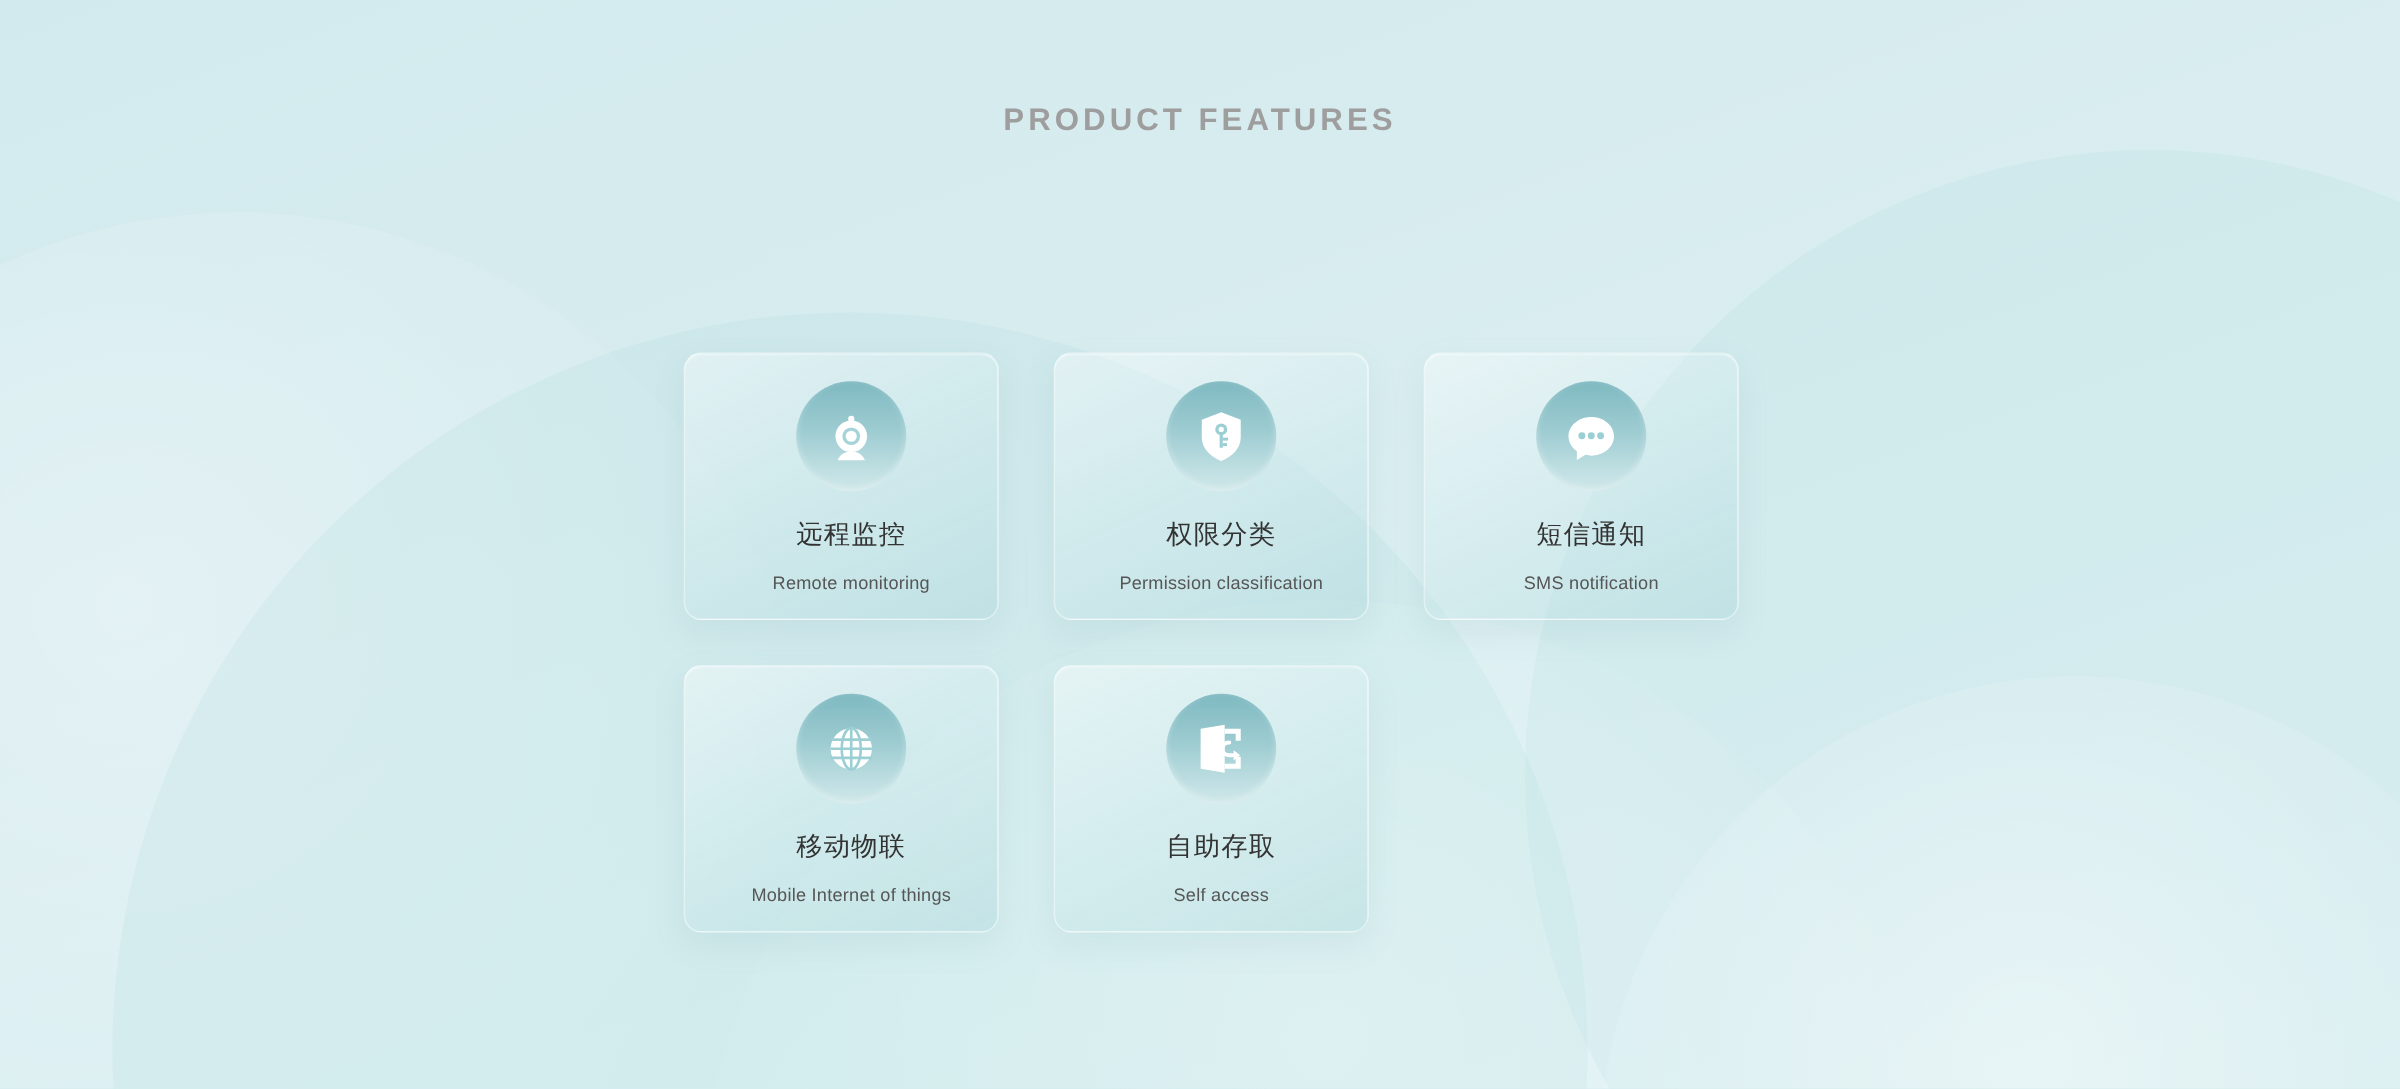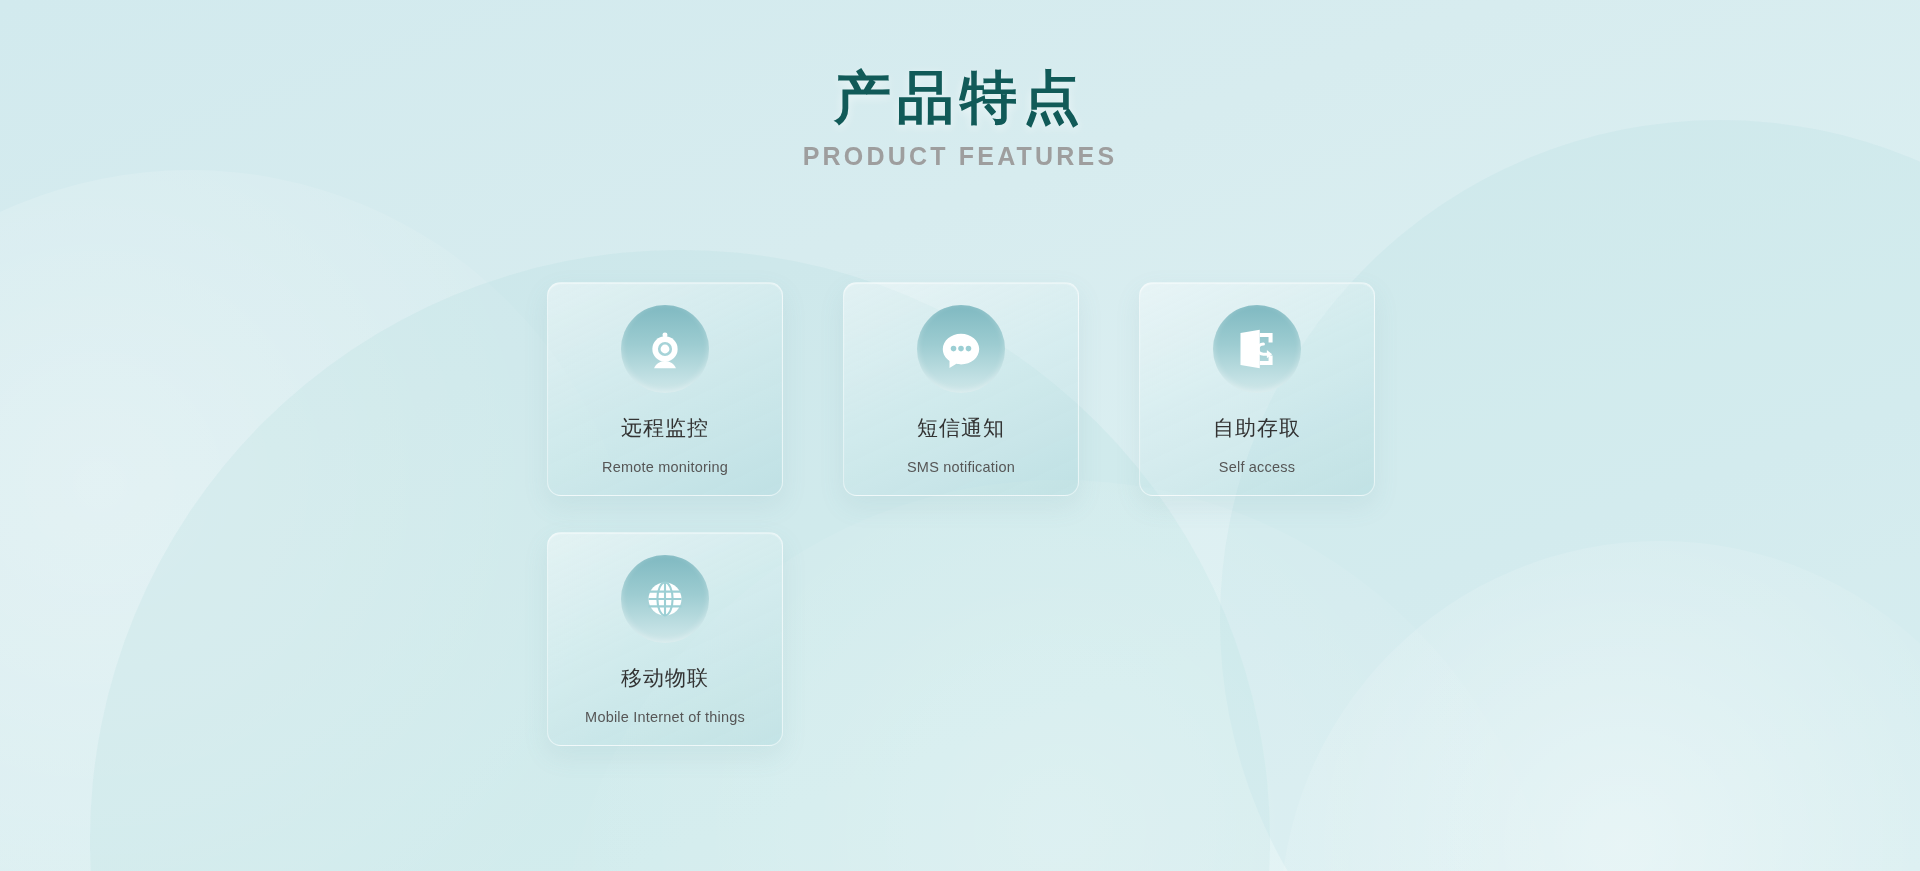--- a/index.html
+++ b/index.html
@@ -94,20 +94,21 @@
     height: 212px;
     border-radius: 14px;
     background: linear-gradient(155deg, rgba(255,255,255,0.40) 0%, rgba(214,238,240,0.33) 45%, rgba(155,205,210,0.30) 100%);
     border: 1px solid rgba(255,255,255,0.52);
     box-shadow: 0 10px 26px rgba(95,150,160,0.10),
                 inset 0 1px 1px rgba(255,255,255,0.45);
     display: flex;
     flex-direction: column;
     align-items: center;
     overflow: hidden;
+    padding-left: 16px;
   }
 
   .icon-circle {
     margin-top: 22px;
     width: 88px; height: 88px;
     border-radius: 50%;
     background: linear-gradient(180deg, #7fb9c1 0%, #9dccd1 45%, #c3e1e4 85%, #cfe7e9 100%);
     display: flex;
     align-items: center;
     justify-content: center;
@@ -136,21 +137,20 @@
 
 <div id="stage">
 
   <div class="blob" id="blob-left"></div>
   <div class="blob" id="blob-left-2"></div>
   <div class="blob" id="blob-right"></div>
   <div class="blob" id="blob-right-2"></div>
   <div class="blob" id="blob-center"></div>
 
   <div id="header">
-    <div id="page-title">产品特点</div>
     <div id="page-subtitle">PRODUCT FEATURES</div>
   </div>
 
   <div id="features-grid">
 
     <div class="feature-card">
       <div class="icon-circle">
         <span>
           <svg width="46" height="46" viewBox="0 0 48 48" fill="#ffffff">
             <circle cx="24" cy="9.5" r="2.6"></circle>
@@ -158,51 +158,51 @@
             <circle cx="24" cy="24" r="7.4" fill="#a6d3d8"></circle>
             <circle cx="24" cy="24" r="4.6" fill="#ffffff"></circle>
             <path d="M24 36.5c-5.2 0-9.6 3.1-11.4 7.5h22.8c-1.8-4.4-6.2-7.5-11.4-7.5z"></path>
           </svg>
         </span>
       </div>
       <div class="card-title-cn">远程监控</div>
       <div class="card-title-en">Remote monitoring</div>
     </div>
 
+    <div class="feature-card">
+      <div class="icon-circle">
+        <span>
+          <svg width="44" height="44" viewBox="0 0 48 48" fill="#ffffff">
+            <path d="M24 3 L41 9.5 V25 C41 34.5 33.5 41.8 24 45.5 C14.5 41.8 7 34.5 7 25 V9.5 Z"></path>
+            <circle cx="24" cy="18" r="5.2" fill="#9ccfd4"></circle>
+            <circle cx="24" cy="18" r="2.3" fill="#ffffff"></circle>
+            <rect x="22.6" y="21" width="2.8" height="13" fill="#9ccfd4"></rect>
+            <rect x="25.4" y="25.2" width="4.6" height="2.6" fill="#9ccfd4"></rect>
+            <rect x="25.4" y="30" width="3.6" height="2.6" fill="#9ccfd4"></rect>
+          </svg>
+        </span>
+      </div>
+      <div class="card-title-cn">权限分类</div>
+      <div class="card-title-en">Permission classification</div>
+    </div>
 
 
     <div class="feature-card">
       <div class="icon-circle">
         <span>
           <svg width="46" height="46" viewBox="0 0 48 48" fill="#ffffff">
             <path d="M24 8C13.5 8 5 15.2 5 24.1c0 5 2.7 9.5 7 12.4v7.3l7.2-4.3c1.8.4 3.8.7 4.8.7 10.5 0 19-7.2 19-16.1S34.5 8 24 8z"></path>
             <circle cx="16.2" cy="23.6" r="2.9" fill="#9ccfd4"></circle>
             <circle cx="24" cy="23.6" r="2.9" fill="#9ccfd4"></circle>
             <circle cx="31.8" cy="23.6" r="2.9" fill="#9ccfd4"></circle>
           </svg>
         </span>
       </div>
       <div class="card-title-cn">短信通知</div>
       <div class="card-title-en">SMS notification</div>
-    </div>
-
-    <div class="feature-card">
-      <div class="icon-circle">
-        <span>
-          <svg width="44" height="44" viewBox="0 0 48 48">
-            <path d="M6 6.5 L27 3 V45 L6 41.5 Z" fill="#ffffff"></path>
-            <path d="M27 6.5 H41 V17 H36.6 V11 H27 Z" fill="#ffffff"></path>
-            <path d="M27 41.5 H41 V31 H36.6 V37 H27 Z" fill="#ffffff"></path>
-            <path d="M31 18.5 c-3.6 0-6 2.6-6 5.6 0 3 2.4 5.6 6 5.6 h6" fill="none" stroke="#ffffff" stroke-width="3.4" stroke-linecap="round"></path>
-            <path d="M34.8 25.2 L40.5 29.7 L34.8 34.2 Z" fill="#ffffff"></path>
-          </svg>
-        </span>
-      </div>
-      <div class="card-title-cn">自助存取</div>
-      <div class="card-title-en">Self access</div>
     </div>
 
     <div class="feature-card">
       <div class="icon-circle">
         <span>
           <svg width="44" height="44" viewBox="0 0 48 48">
             <circle cx="24" cy="24" r="18" fill="#ffffff"></circle>
             <g stroke="#9ccfd4" stroke-width="2.3" fill="none">
               <ellipse cx="24" cy="24" rx="8.3" ry="18"></ellipse>
               <line x1="6" y1="16" x2="42" y2="16"></line>
@@ -210,14 +210,30 @@
               <line x1="6" y1="32" x2="42" y2="32"></line>
               <line x1="24" y1="6" x2="24" y2="42"></line>
             </g>
           </svg>
         </span>
       </div>
       <div class="card-title-cn">移动物联</div>
       <div class="card-title-en">Mobile Internet of things</div>
     </div>
 
+    <div class="feature-card">
+      <div class="icon-circle">
+        <span>
+          <svg width="44" height="44" viewBox="0 0 48 48">
+            <path d="M6 6.5 L27 3 V45 L6 41.5 Z" fill="#ffffff"></path>
+            <path d="M27 6.5 H41 V17 H36.6 V11 H27 Z" fill="#ffffff"></path>
+            <path d="M27 41.5 H41 V31 H36.6 V37 H27 Z" fill="#ffffff"></path>
+            <path d="M31 18.5 c-3.6 0-6 2.6-6 5.6 0 3 2.4 5.6 6 5.6 h6" fill="none" stroke="#ffffff" stroke-width="3.4" stroke-linecap="round"></path>
+            <path d="M34.8 25.2 L40.5 29.7 L34.8 34.2 Z" fill="#ffffff"></path>
+          </svg>
+        </span>
+      </div>
+      <div class="card-title-cn">自助存取</div>
+      <div class="card-title-en">Self access</div>
+    </div>
+
   </div>
 </div>
 
 </body></html>

